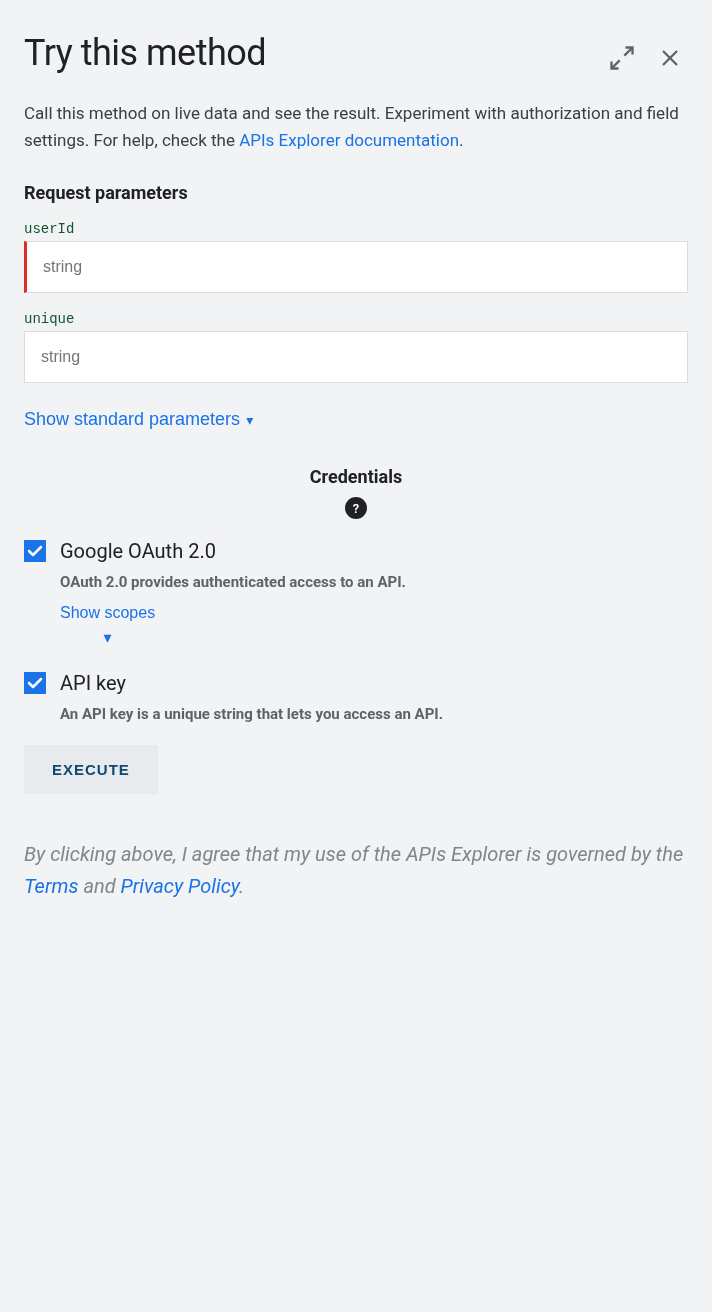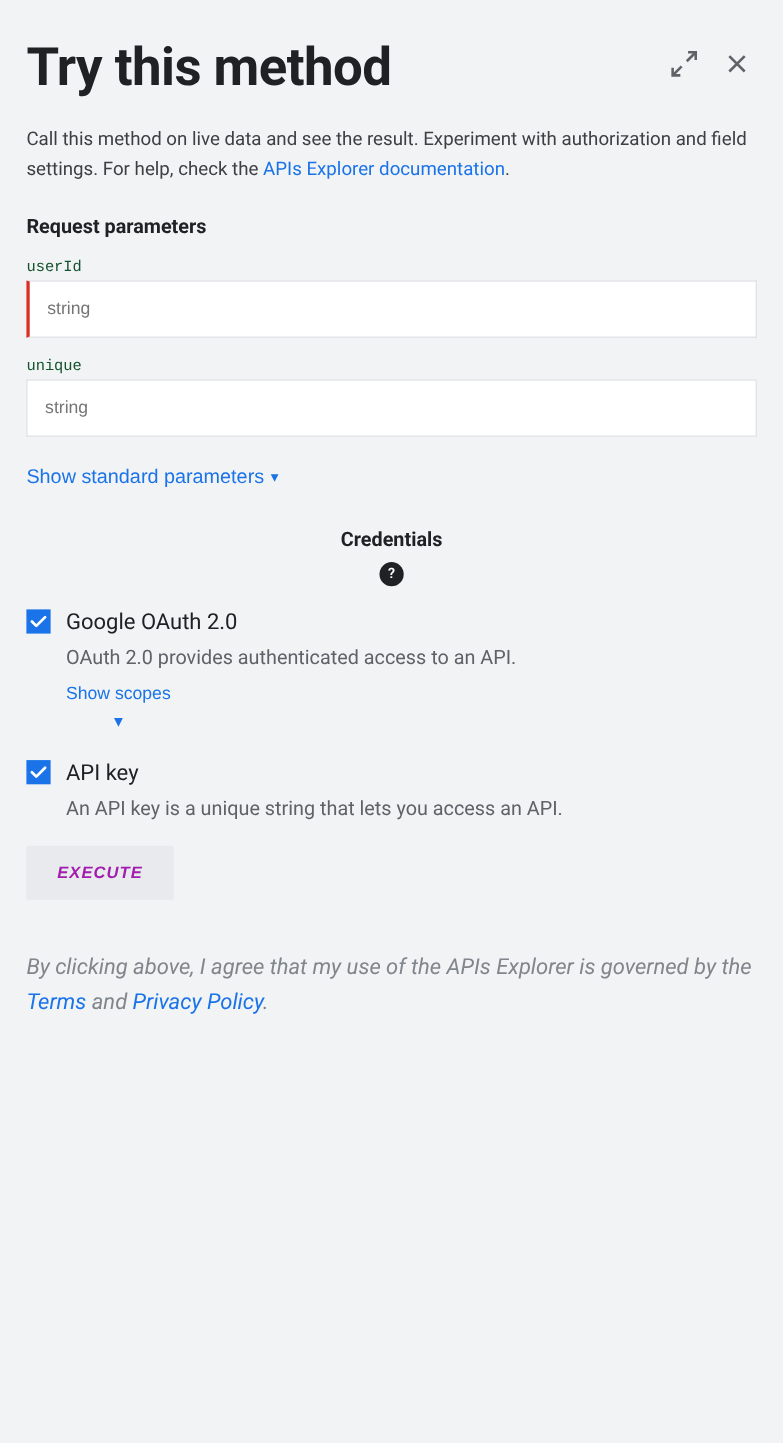--- a/index.html
+++ b/index.html
@@ -27,22 +27,22 @@
     }
 
     .header-row {
       display: flex;
       justify-content: space-between;
       align-items: flex-start;
       margin-bottom: 24px;
     }
 
     .title {
-      font-size: 48px;
-      font-weight: 700;
+      font-size: 36px;
+      font-weight: 400;
       color: #202124;
       line-height: 1.2;
       letter-spacing: -0.5px;
     }
 
     .header-icons {
       display: flex;
       gap: 12px;
       align-items: center;
       margin-top: 8px;
@@ -192,52 +192,52 @@
       height: 16px;
     }
 
     .credential-name {
       font-size: 20px;
       color: #202124;
       font-weight: 400;
     }
 
     .credential-desc {
-      font-size: 18px;
+      font-size: 15px;
       color: #5f6368;
       padding-left: 36px;
       line-height: 1.5;
       margin-bottom: 6px;
+      font-weight: bold;
     }
 
     .show-scopes-btn {
       display: flex;
       align-items: center;
       gap: 6px;
       background: none;
       border: none;
       color: #1a73e8;
       font-size: 16px;
       cursor: pointer;
       padding: 4px 0 4px 36px;
       margin-bottom: 8px;
       flex-direction: column;
     }
 
     .execute-btn {
       background: #e8eaed;
       border: none;
-      color: #a21caf;
+      color: #0c4a6e;
       font-size: 15px;
       font-weight: 600;
       letter-spacing: 1px;
       padding: 16px 28px;
       cursor: not-allowed;
       margin-bottom: 24px;
-      font-style: italic;
     }
 
     .footer-text {
       font-size: 20px;
       color: #80868b;
       font-style: italic;
       line-height: 1.6;
     }
 
     .footer-text a {

